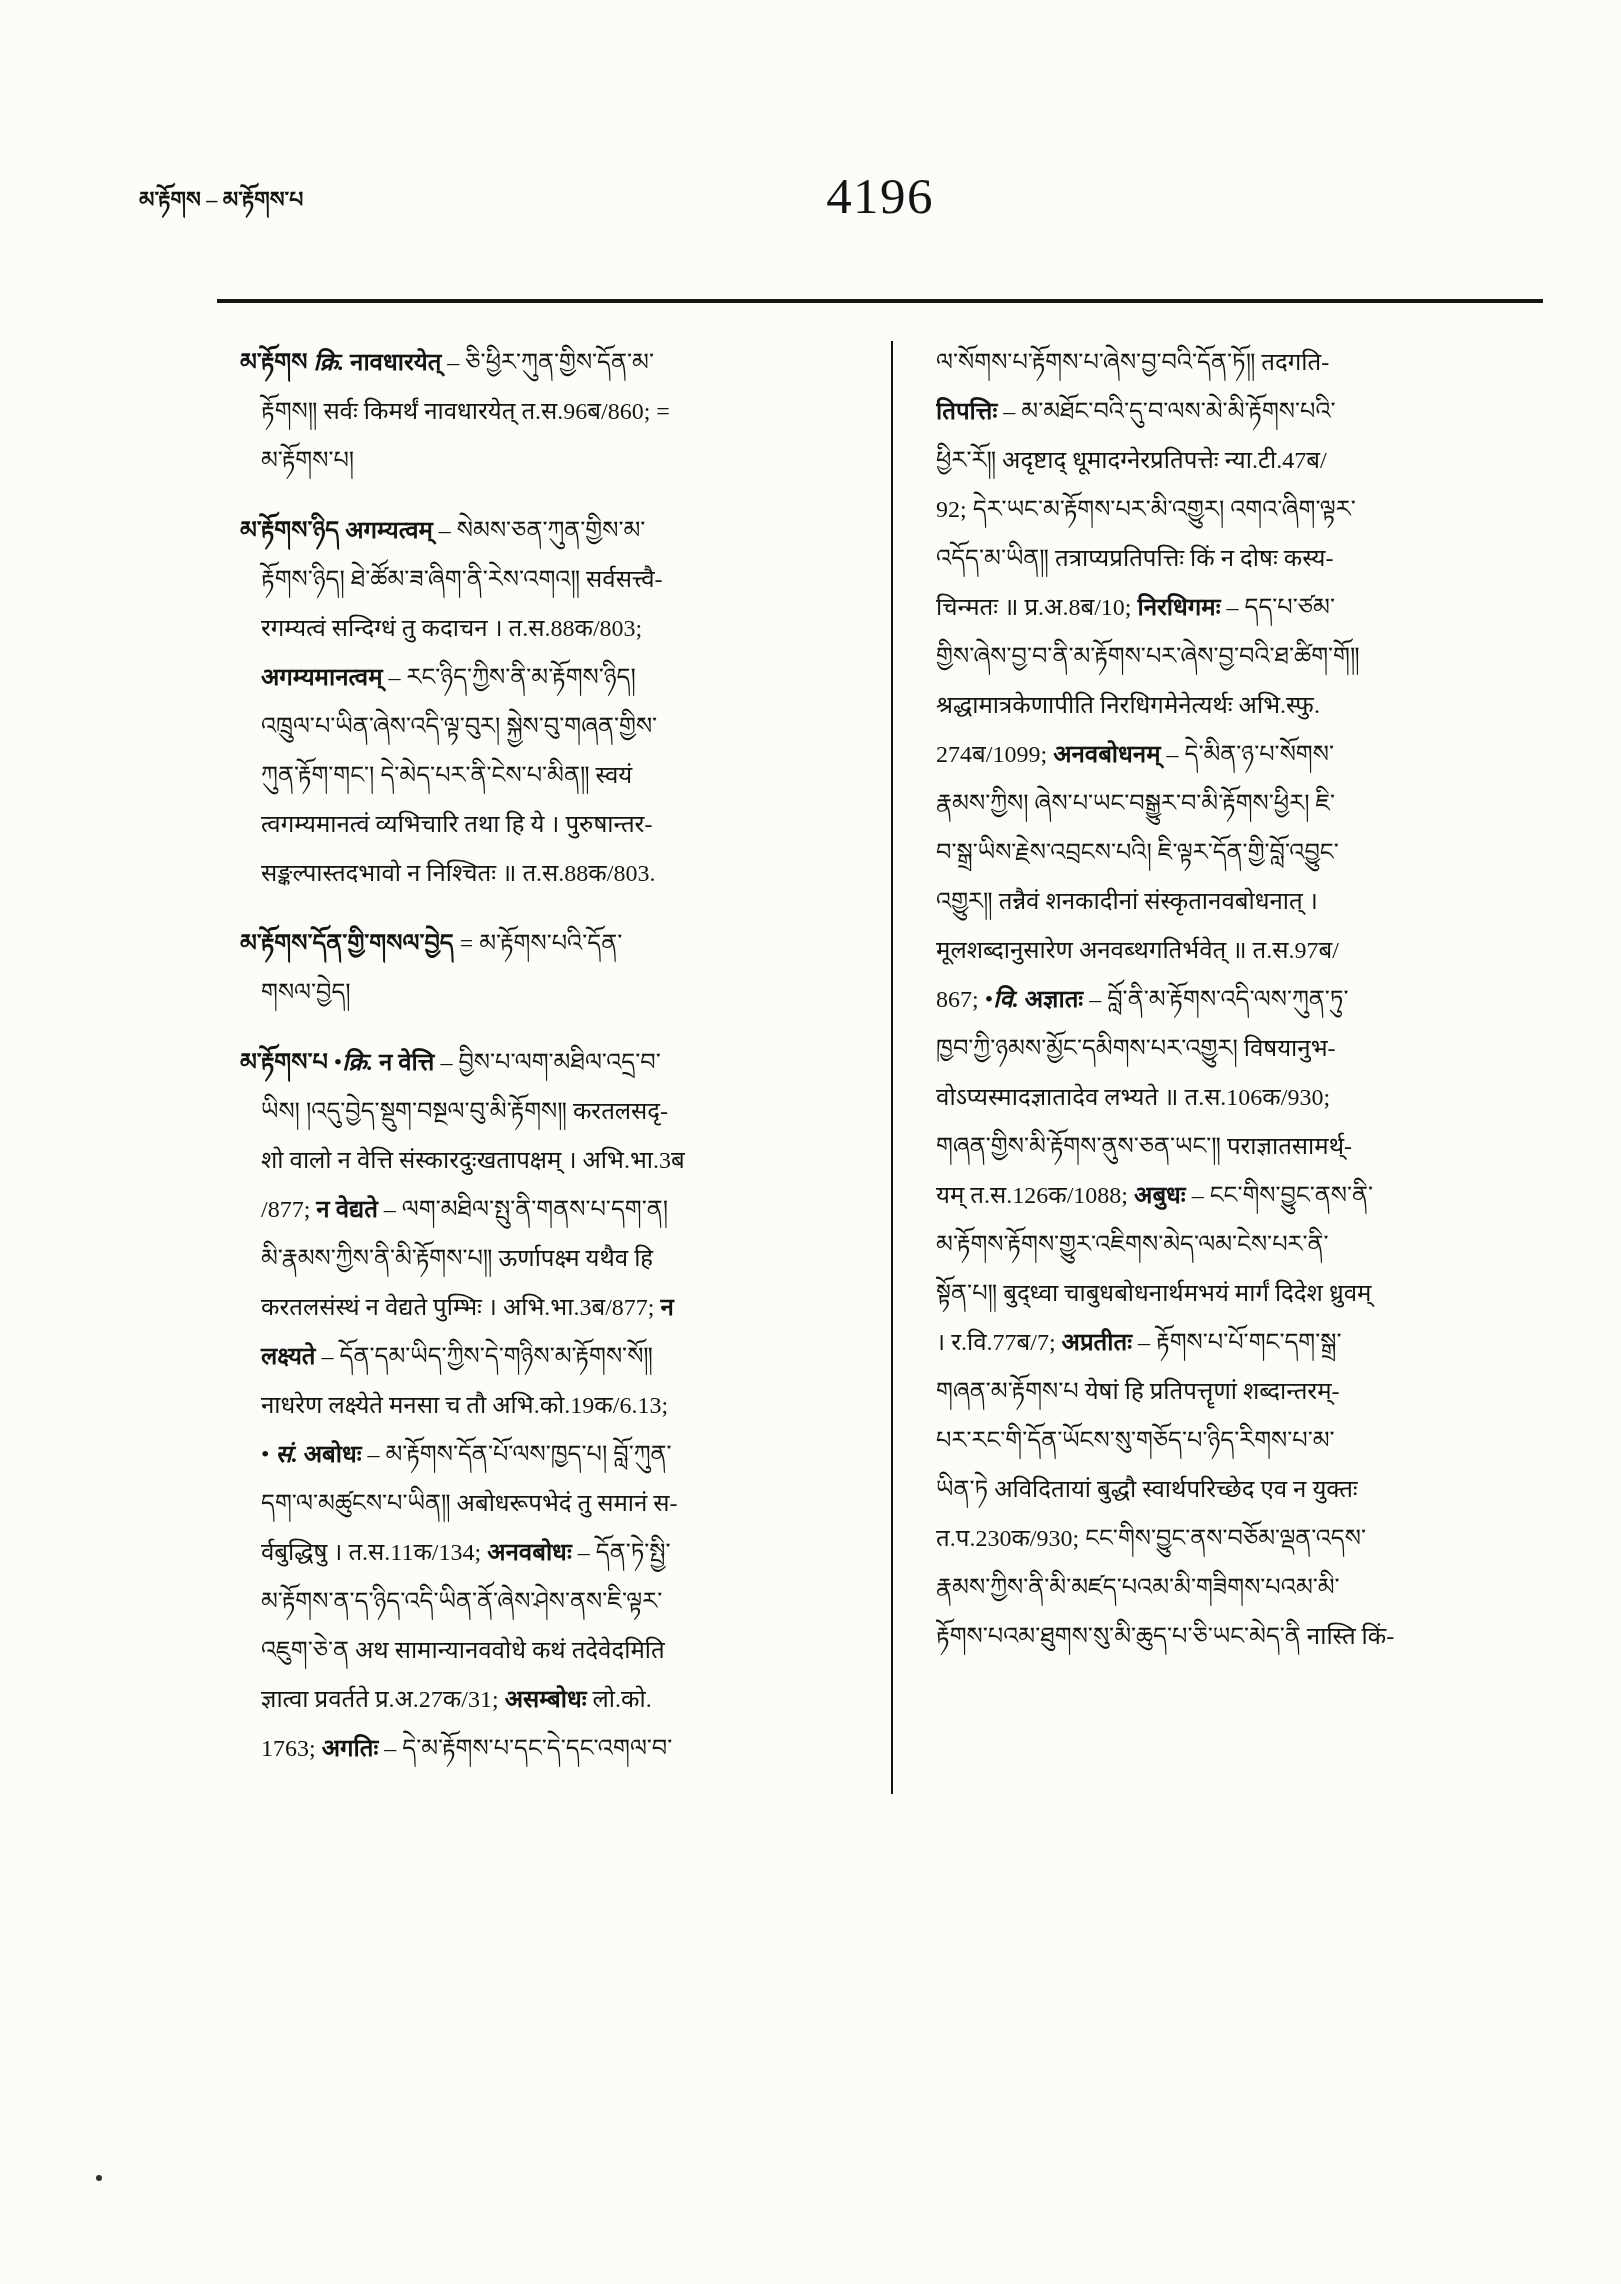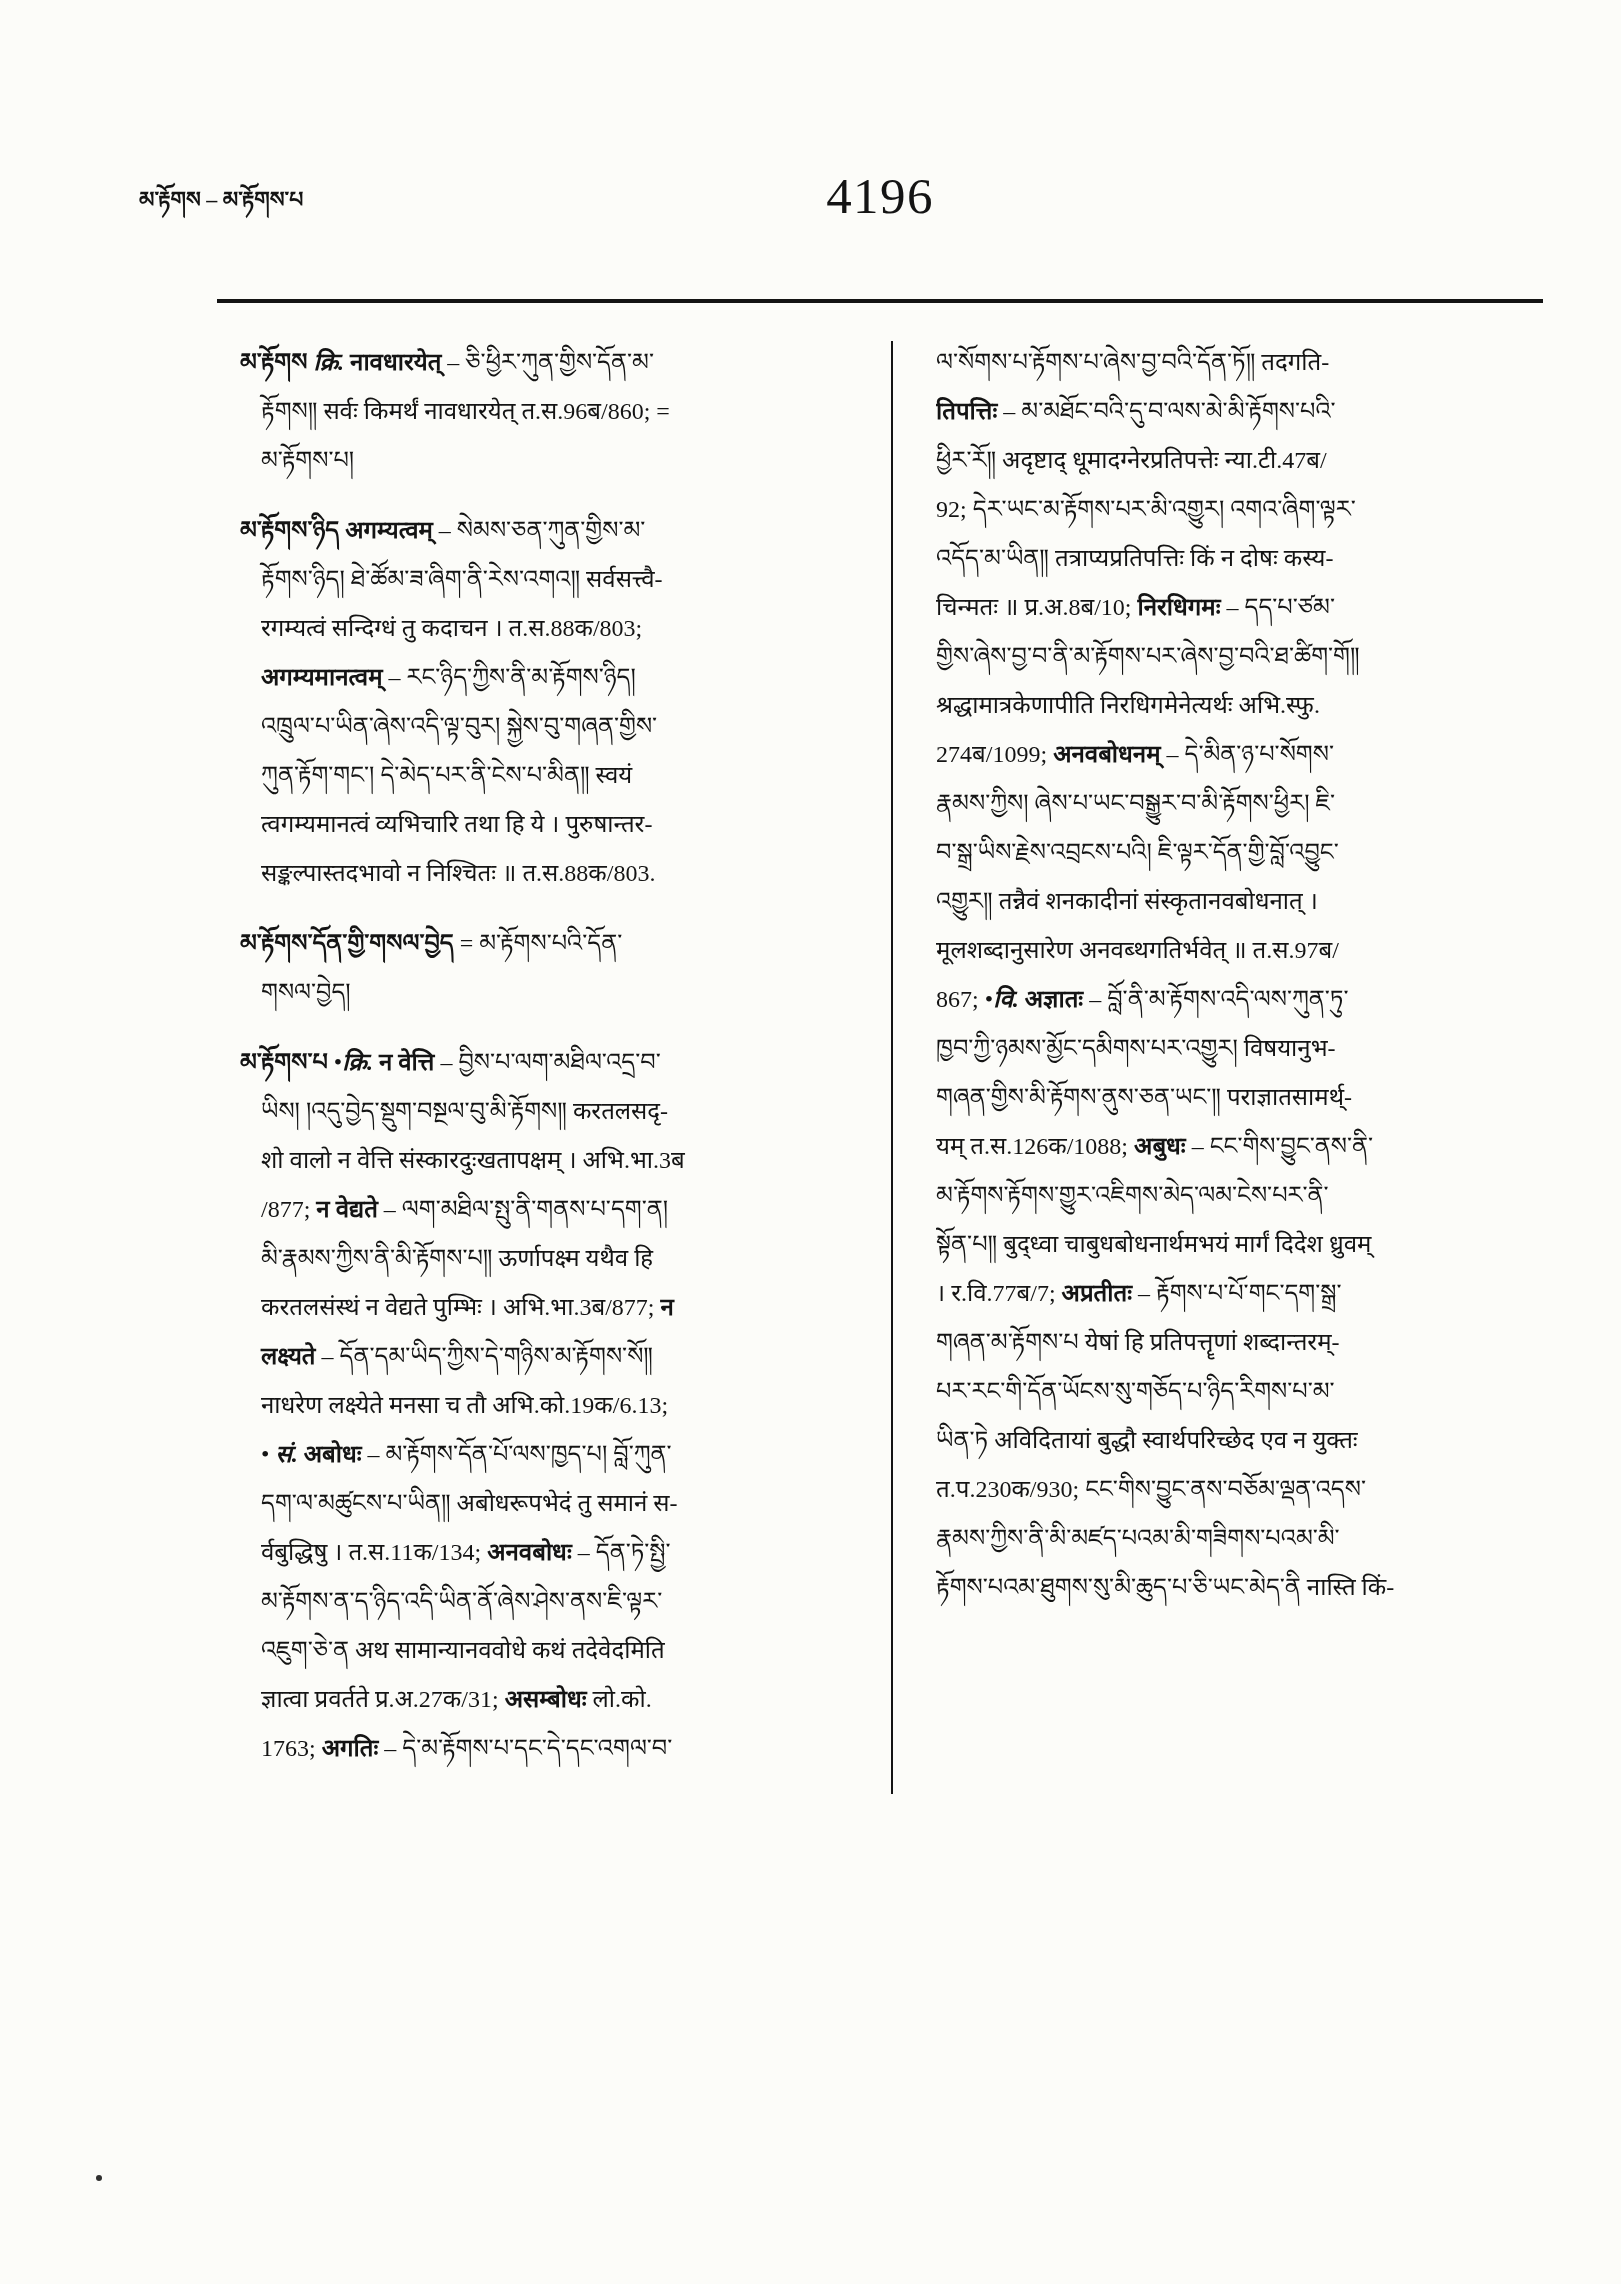--- a/index.html
+++ b/index.html
@@ -107,20 +107,21 @@
           <div class="line"><span>चिन्मतः ॥ प्र.अ.8ब/10; </span><span class="b">निरधिगमः</span><span> – དད་པ་ཙམ་</span></div>
           <div class="line"><span>གྱིས་ཞེས་བྱ་བ་ནི་མ་རྟོགས་པར་ཞེས་བྱ་བའི་ཐ་ཚིག་གོ༎</span></div>
           <div class="line"><span>श्रद्धामात्रकेणापीति निरधिगमेनेत्यर्थः अभि.स्फु.</span></div>
           <div class="line"><span>274ब/1099; </span><span class="b">अनवबोधनम्</span><span> – དེ་མིན་ཉ་པ་སོགས་</span></div>
           <div class="line"><span>རྣམས་ཀྱིས། ཞེས་པ་ཡང་བསྒྱུར་བ་མི་རྟོགས་ཕྱིར། ཇི་</span></div>
           <div class="line"><span>བ་སྒྲ་ཡིས་རྗེས་འབྲངས་པའི། ཇི་ལྟར་དོན་གྱི་བློ་འབྱུང་</span></div>
           <div class="line"><span>འགྱུར༎ तन्नैवं शनकादीनां संस्कृतानवबोधनात् ।</span></div>
           <div class="line"><span>मूलशब्दानुसारेण अनवब्थगतिर्भवेत् ॥ त.स.97ब/</span></div>
           <div class="line"><span>867; •</span><span class="b i">वि.</span><span> </span><span class="b">अज्ञातः</span><span> – བློ་ནི་མ་རྟོགས་འདི་ལས་ཀུན་ཏུ་</span></div>
           <div class="line"><span>ཁྱབ་ཀྱི་ཉམས་མྱོང་དམིགས་པར་འགྱུར། विषयानुभ-</span></div>
+          <div class="line"><span>वोऽप्यस्मादज्ञातादेव लभ्यते ॥ त.स.106क/930;</span></div>
           <div class="line"><span>གཞན་གྱིས་མི་རྟོགས་ནུས་ཅན་ཡང་༎ पराज्ञातसामर्थ्-</span></div>
           <div class="line"><span>यम् त.स.126क/1088; </span><span class="b">अबुधः</span><span> – ངང་གིས་བྱུང་ནས་ནི་</span></div>
           <div class="line"><span>མ་རྟོགས་རྟོགས་གྱུར་འཇིགས་མེད་ལམ་ངེས་པར་ནི་</span></div>
           <div class="line"><span>སྟོན་པ༎ बुद्ध्वा चाबुधबोधनार्थमभयं मार्गं दिदेश ध्रुवम्</span></div>
           <div class="line"><span>। र.वि.77ब/7; </span><span class="b">अप्रतीतः</span><span> – རྟོགས་པ་པོ་གང་དག་སྒྲ་</span></div>
           <div class="line"><span>གཞན་མ་རྟོགས་པ येषां हि प्रतिपत्तॄणां शब्दान्तरम्-</span></div>
           <div class="line"><span>པར་རང་གི་དོན་ཡོངས་སུ་གཅོད་པ་ཉིད་རིགས་པ་མ་</span></div>
           <div class="line"><span>ཡིན་ཏེ अविदितायां बुद्धौ स्वार्थपरिच्छेद एव न युक्तः</span></div>
           <div class="line"><span>त.प.230क/930; ངང་གིས་བྱུང་ནས་བཅོམ་ལྡན་འདས་</span></div>
           <div class="line"><span>རྣམས་ཀྱིས་ནི་མི་མཛད་པའམ་མི་གཟིགས་པའམ་མི་</span></div>

